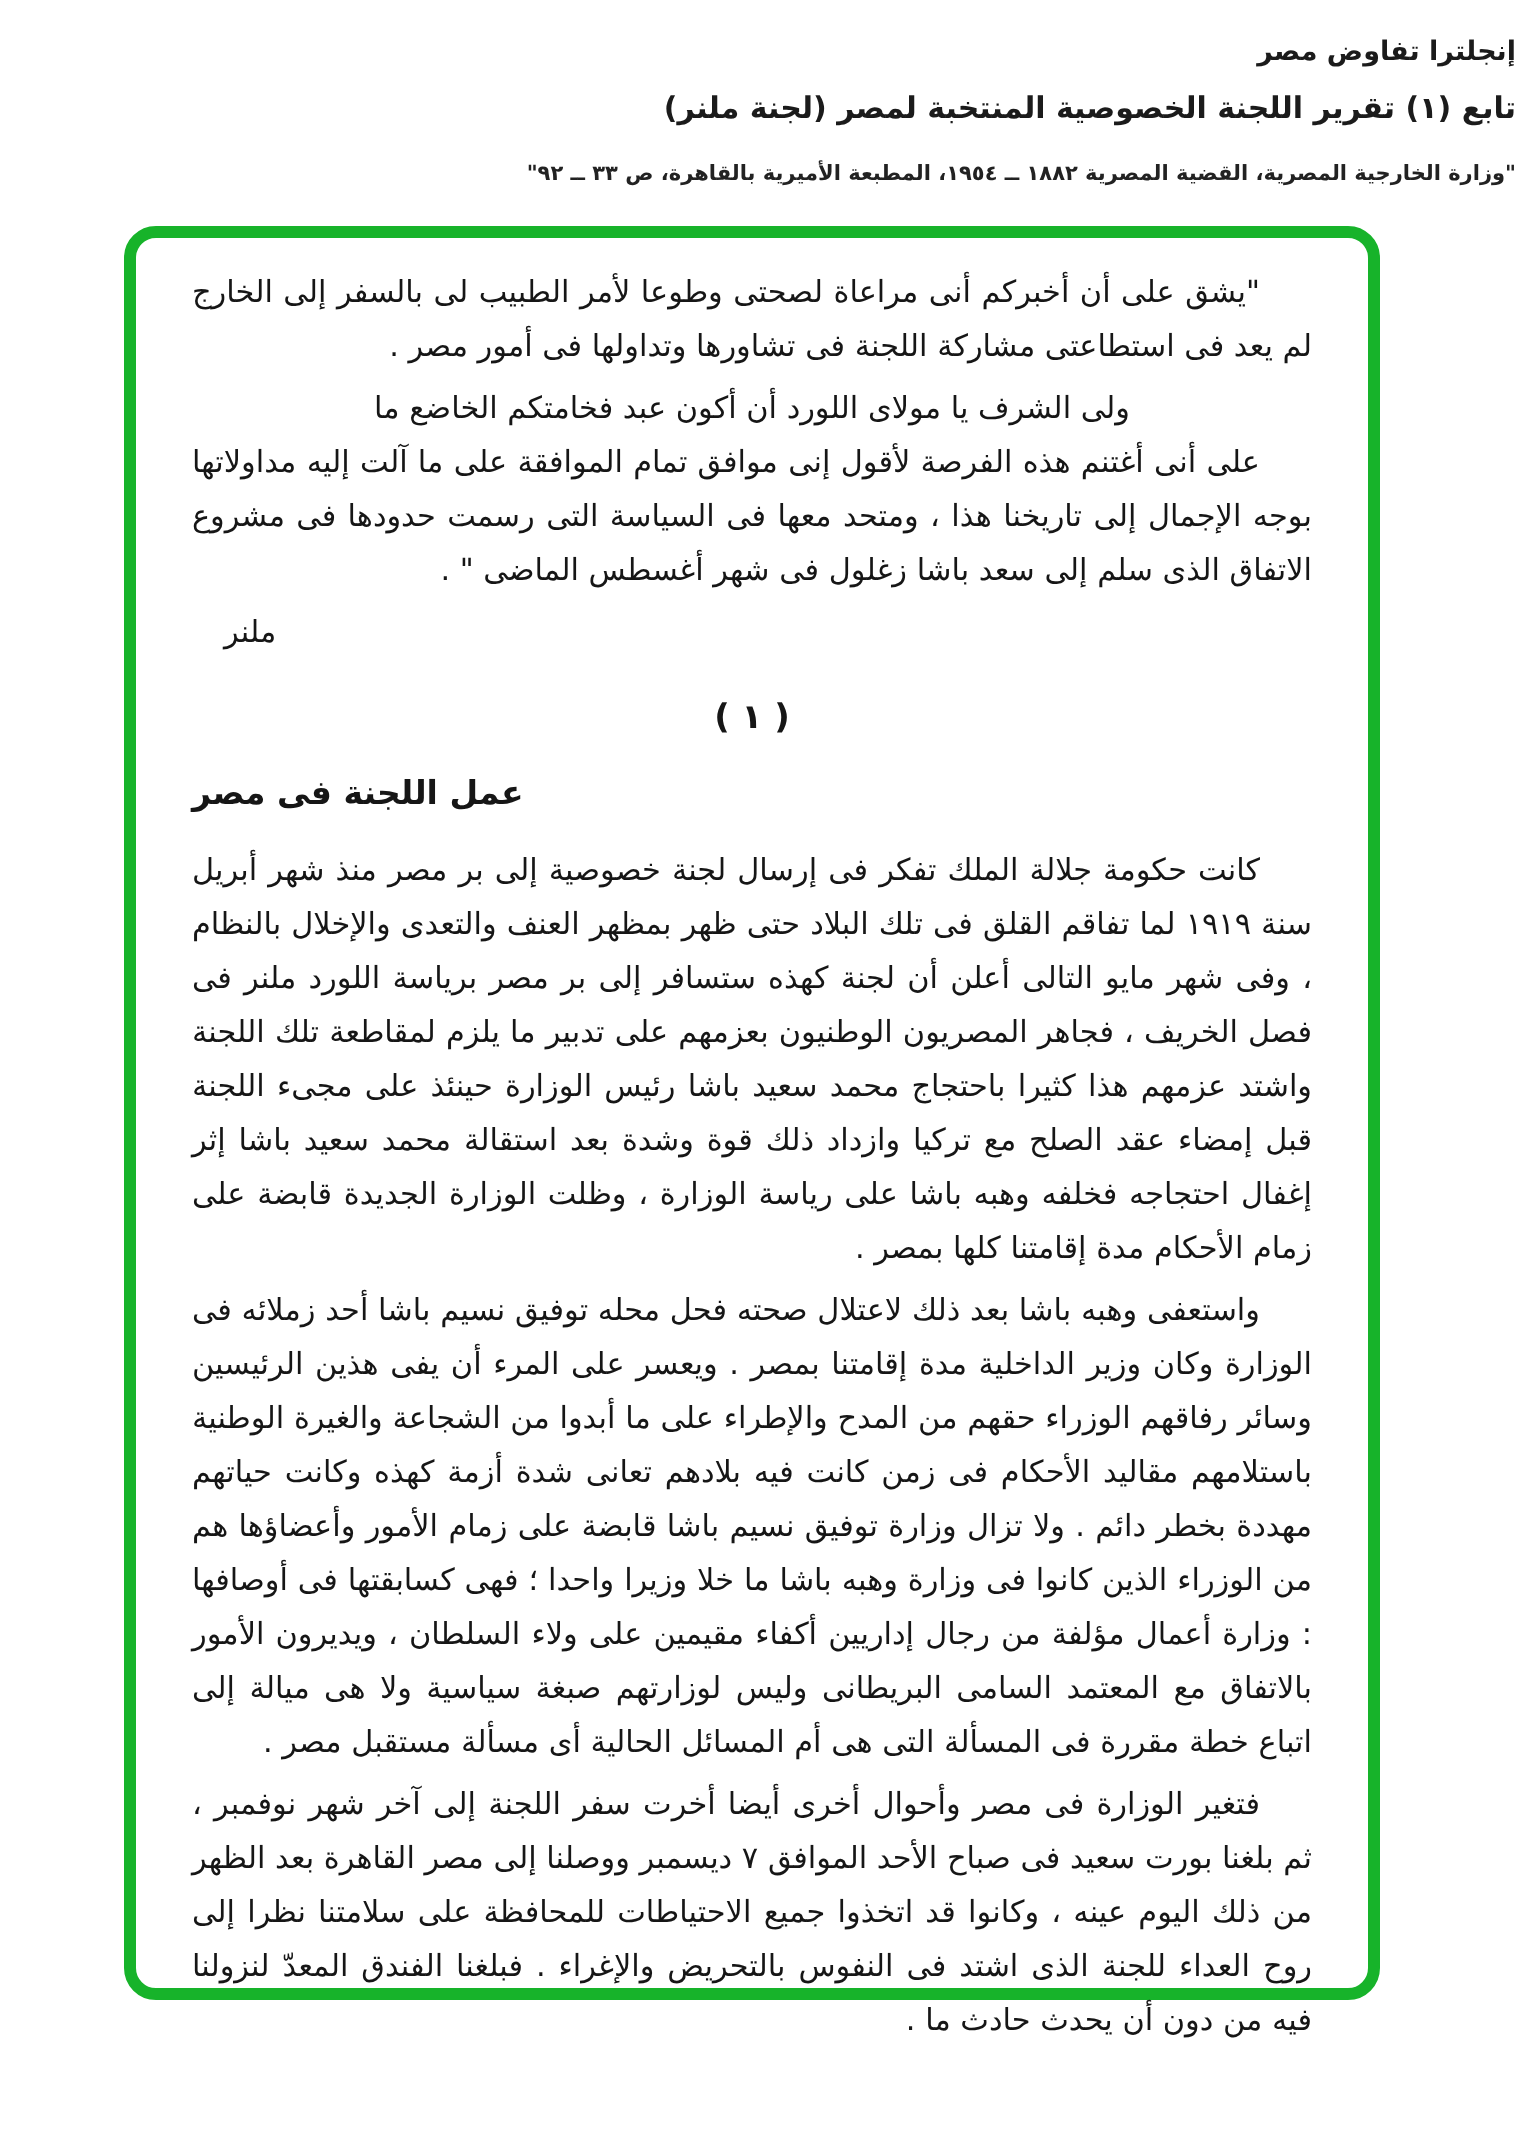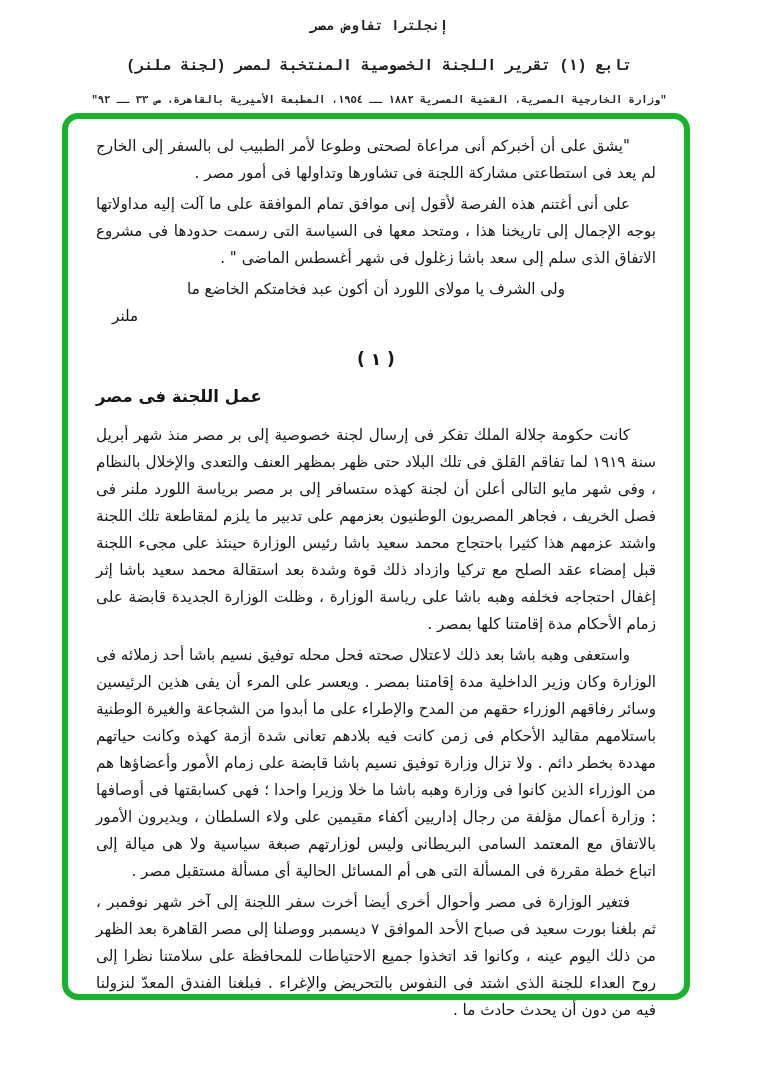--- a/index.html
+++ b/index.html
@@ -15,34 +15,33 @@
     overflow: hidden;
     font-family: "DejaVu Sans", sans-serif;
     color: #1b1b1b;
     direction: rtl;
   }
   .header {
     position: absolute;
     top: 16px;
     left: 0;
     width: 100%;
-    text-align: center;
-    font-family: Liberation Mono, monospace;
+    text-align: right;
   }
   .header-title {
     font-size: 13.5px;
     font-weight: bold;
     line-height: 1.6;
     letter-spacing: 0.2px;
   }
   .header-subtitle {
     font-size: 15px;
     font-weight: bold;
     line-height: 1.7;
-    margin-top: 16px;
+    margin-top: 4px;
   }
   .header-citation {
     font-size: 10.5px;
     font-weight: bold;
     margin-top: 14px;
     color: #222222;
   }
   .doc-frame {
     position: absolute;
     left: 62px;
@@ -100,23 +99,23 @@
     <div class="header-title">إنجلترا تفاوض مصر</div>
     <div class="header-subtitle">تابع (١) تقرير اللجنة الخصوصية المنتخبة لمصر (لجنة ملنر)</div>
     <div class="header-citation">"وزارة الخارجية المصرية، القضية المصرية ١٨٨٢ ــ ١٩٥٤، المطبعة الأميرية بالقاهرة، ص ٣٣ ــ ٩٢"</div>
   </div>
 
   <div class="doc-frame">
     <div class="doc-content">
 
       <p class="para">"يشق على أن أخبركم أنى مراعاة لصحتى وطوعا لأمر الطبيب لى بالسفر إلى الخارج لم يعد فى استطاعتى مشاركة اللجنة فى تشاورها وتداولها فى أمور مصر .</p>
 
+      <p class="para honorific-line">ولى الشرف يا مولاى اللورد أن أكون عبد فخامتكم الخاضع ما</p>
+
       <p class="para">على أنى أغتنم هذه الفرصة لأقول إنى موافق تمام الموافقة على ما آلت إليه مداولاتها بوجه الإجمال إلى تاريخنا هذا ، ومتحد معها فى السياسة التى رسمت حدودها فى مشروع الاتفاق الذى سلم إلى سعد باشا زغلول فى شهر أغسطس الماضى " .</p>
-
-      <p class="para honorific-line">ولى الشرف يا مولاى اللورد أن أكون عبد فخامتكم الخاضع ما</p>
 
       <p class="para signature">ملنر</p>
 
       <div class="section-number">( ١ )</div>
 
       <div class="section-title">عمل اللجنة فى مصر</div>
 
       <p class="para">كانت حكومة جلالة الملك تفكر فى إرسال لجنة خصوصية إلى بر مصر منذ شهر أبريل سنة ١٩١٩ لما تفاقم القلق فى تلك البلاد حتى ظهر بمظهر العنف والتعدى والإخلال بالنظام ، وفى شهر مايو التالى أعلن أن لجنة كهذه ستسافر إلى بر مصر برياسة اللورد ملنر فى فصل الخريف ،  فجاهر المصريون الوطنيون بعزمهم على تدبير ما يلزم لمقاطعة تلك اللجنة واشتد عزمهم هذا كثيرا باحتجاج محمد سعيد باشا رئيس الوزارة حينئذ على مجىء اللجنة قبل  إمضاء عقد الصلح مع تركيا وازداد ذلك قوة وشدة بعد استقالة محمد سعيد باشا إثر إغفال احتجاجه فخلفه وهبه باشا على رياسة الوزارة ، وظلت الوزارة الجديدة قابضة على زمام الأحكام مدة إقامتنا كلها بمصر .</p>
 
       <p class="para">واستعفى وهبه باشا بعد ذلك لاعتلال صحته فحل محله توفيق نسيم باشا أحد زملائه فى الوزارة وكان وزير الداخلية مدة إقامتنا بمصر . ويعسر على المرء أن يفى هذين الرئيسين وسائر رفاقهم الوزراء حقهم من المدح والإطراء على ما أبدوا من الشجاعة والغيرة الوطنية باستلامهم مقاليد الأحكام فى زمن كانت فيه بلادهم تعانى شدة أزمة كهذه وكانت حياتهم مهددة بخطر دائم . ولا تزال وزارة توفيق نسيم باشا قابضة على زمام الأمور وأعضاؤها هم من الوزراء الذين كانوا فى وزارة وهبه باشا ما خلا وزيرا واحدا ؛ فهى كسابقتها فى أوصافها : وزارة أعمال مؤلفة من رجال إداريين أكفاء مقيمين على ولاء السلطان ، ويديرون الأمور بالاتفاق مع المعتمد السامى البريطانى وليس لوزارتهم صبغة سياسية ولا هى ميالة إلى اتباع خطة مقررة فى المسألة التى هى أم المسائل الحالية أى مسألة مستقبل مصر .</p>

